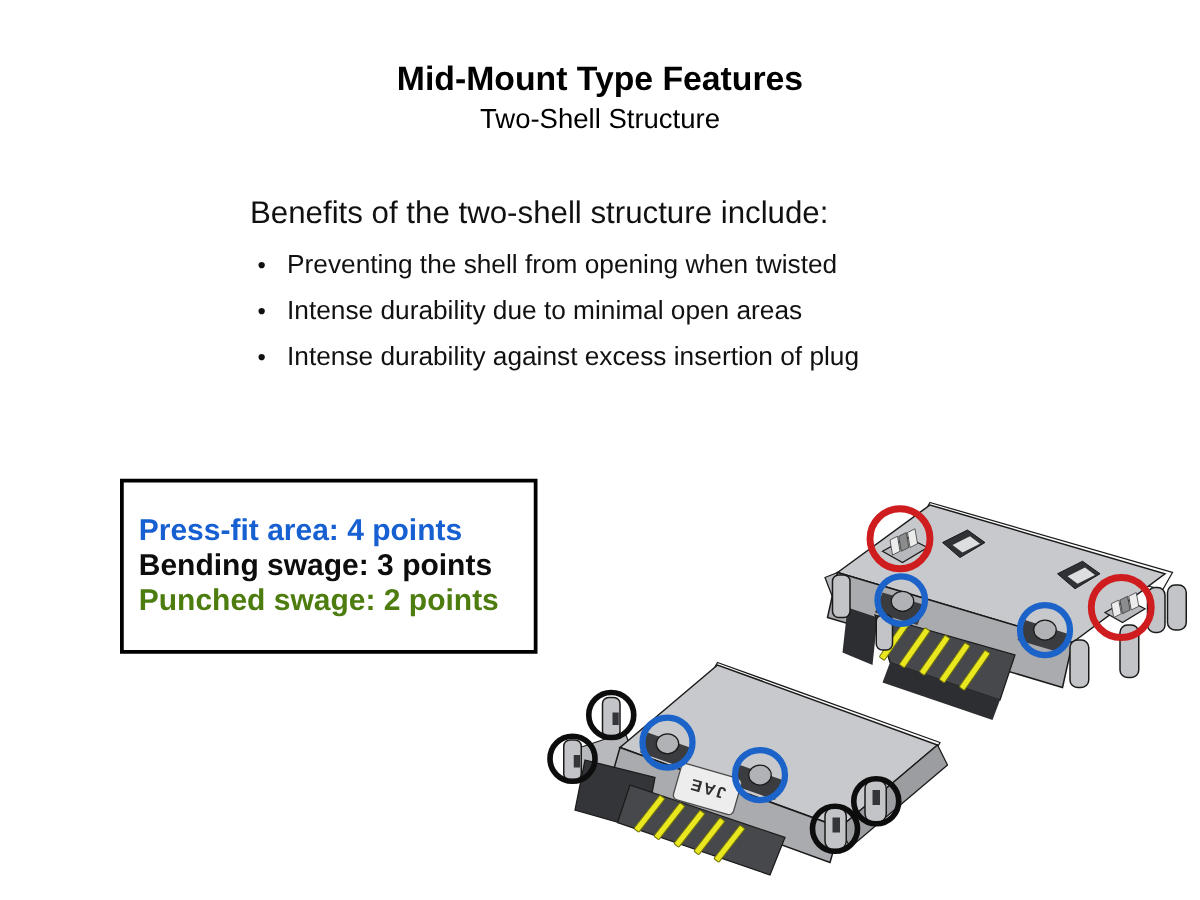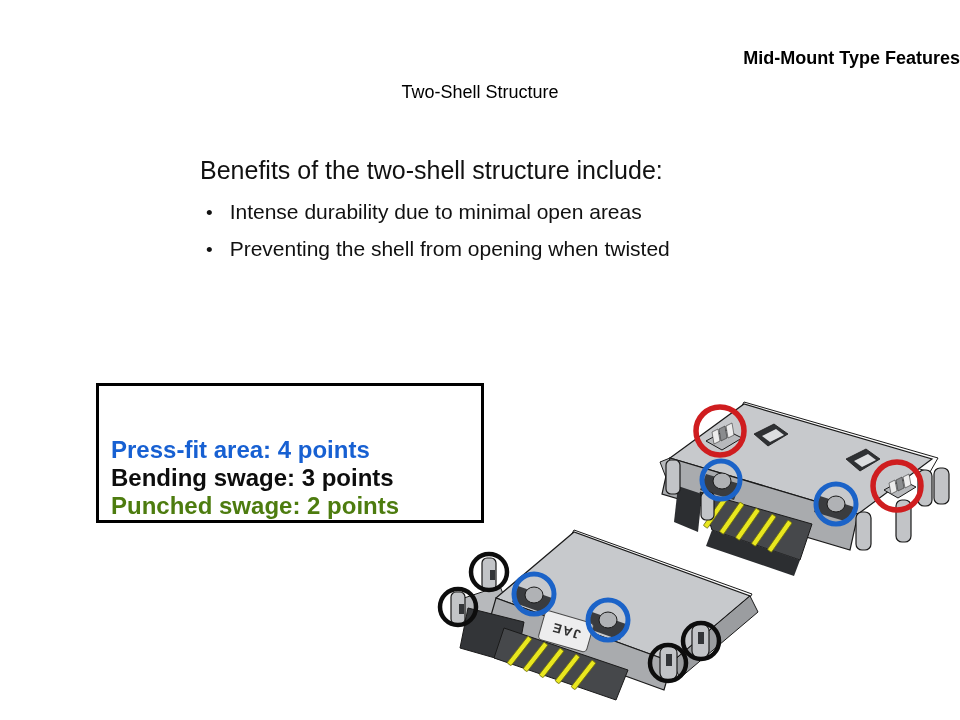--- a/index.html
+++ b/index.html
@@ -7,27 +7,27 @@
     width: 960px; height: 720px;
     background: #ffffff;
     font-family: "Liberation Sans", sans-serif;
     position: relative;
     overflow: hidden;
   }
   .abs { position: absolute; }
 
   .title {
     top: 48px; left: 0; width: 960px;
-    text-align: right;
-    font-size: 18px; font-weight: bold; color: #000;
+    text-align: center;
+    font-size: 27px; font-weight: bold; color: #000;
   }
   .subtitle {
     top: 82px; left: 0; width: 960px;
     text-align: center;
-    font-size: 18px; color: #000;
+    font-size: 22px; color: #000;
   }
 
   .benefits {
     top: 156px; left: 188px; width: 620px;
   }
   .benefits-heading {
     font-size: 25px; color: #111; margin: 0 0 13px 12px; font-weight: normal;
   }
   ul.benefits-list {
     list-style: none; margin: 0; padding: 0 0 0 18px;
@@ -38,46 +38,47 @@
     font-size: 21px; line-height: 27px; color: #111;
   }
   ul.benefits-list li::before {
     content: "\2022";
     font-size: 19px;
     margin-right: 17px;
     color: #111;
   }
 
   .legend-box {
-    top: 383px; left: 96px; width: 388px; height: 140px;
+    top: 383px; left: 96px; width: 334px; height: 140px;
     border: 3px solid #000;
     box-sizing: border-box;
     display: flex; flex-direction: column;
-    justify-content: flex-end;
+    justify-content: center;
     padding-left: 12px;
   }
   .legend-line {
     font-size: 24px; font-weight: bold; line-height: 28px;
   }
 
   svg.diagram {
     top: 0; left: 0; width: 960px; height: 720px;
   }
 </style>
 </head>
 <body>
 
 <div class="abs title">Mid-Mount Type Features</div>
 <div class="abs subtitle">Two-Shell Structure</div>
 
 <div class="abs benefits">
   <h2 class="benefits-heading">Benefits of the two-shell structure include:</h2>
   <ul class="benefits-list" id="benefits-list">
+      <li>Preventing the shell from opening when twisted</li>
       <li>Intense durability due to minimal open areas</li>
-      <li>Preventing the shell from opening when twisted</li>
+      <li>Intense durability against excess insertion of plug</li>
     </ul>
 </div>
 
 <div class="abs legend-box" id="legend-box">
     <div class="legend-line" style="color: rgb(23, 96, 210);">Press-fit area: 4 points</div>
     <div class="legend-line" style="color: rgb(13, 13, 13);">Bending swage: 3 points</div>
     <div class="legend-line" style="color: #4d7c0f;">Punched swage: 2 points</div>
   </div>
 
 <svg class="diagram abs" viewBox="0 0 960 720">

